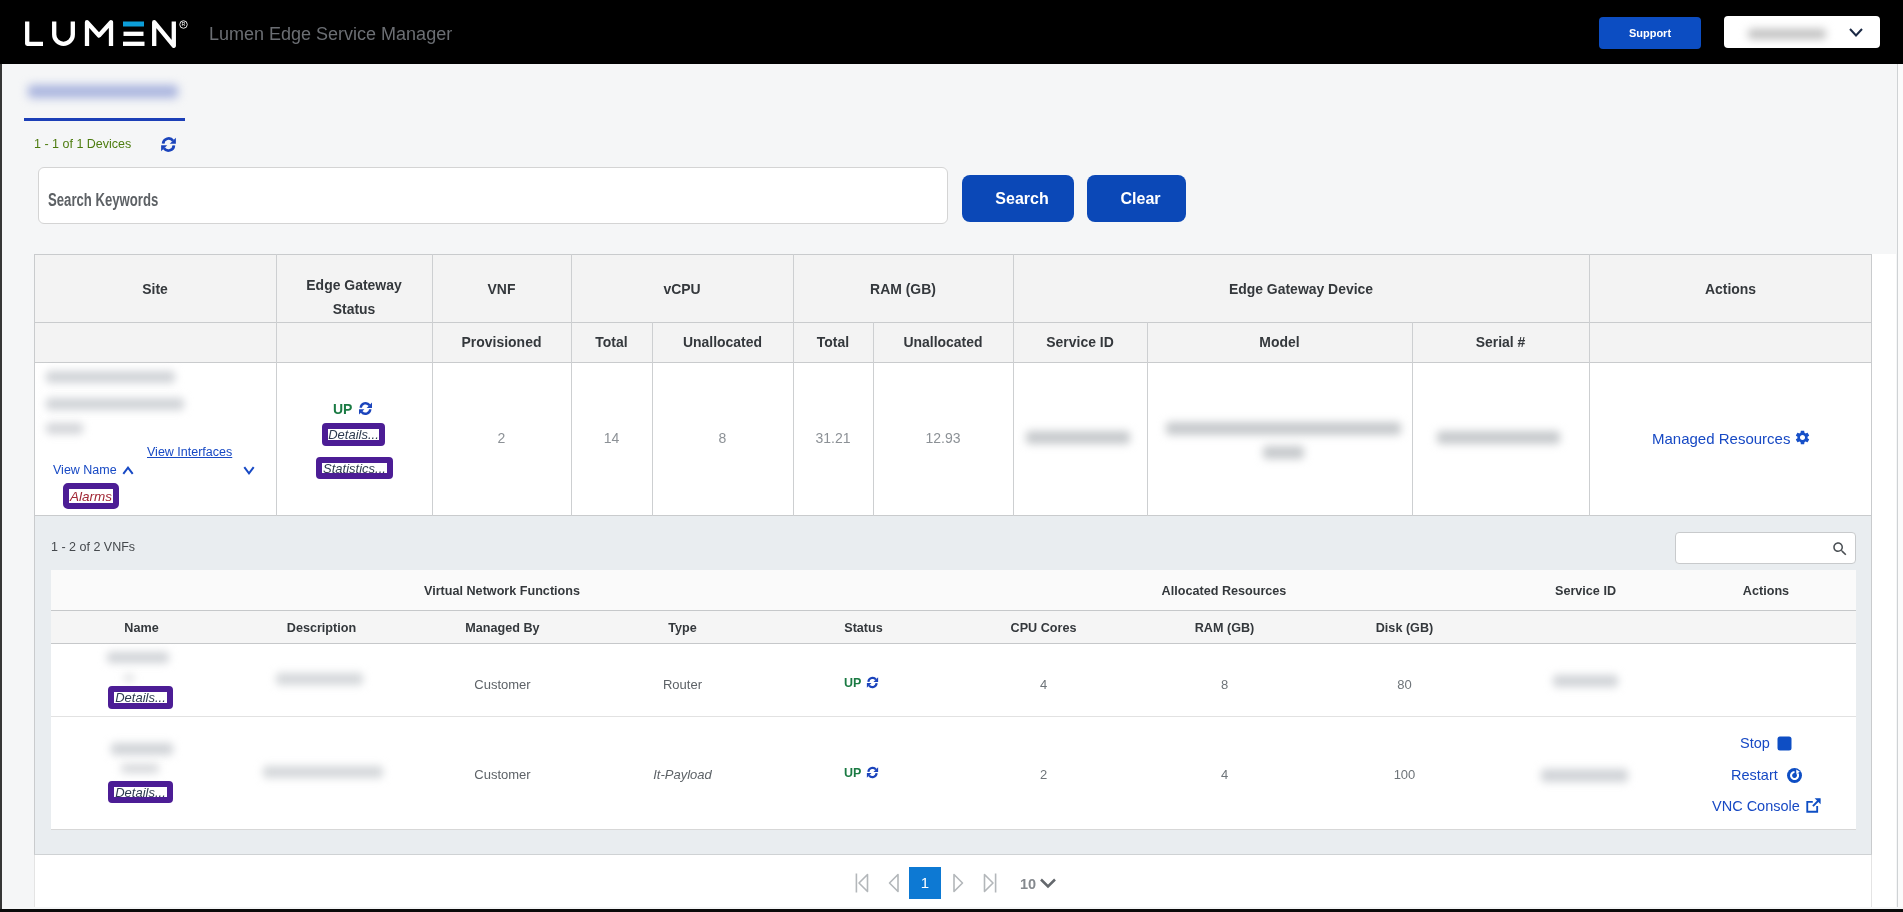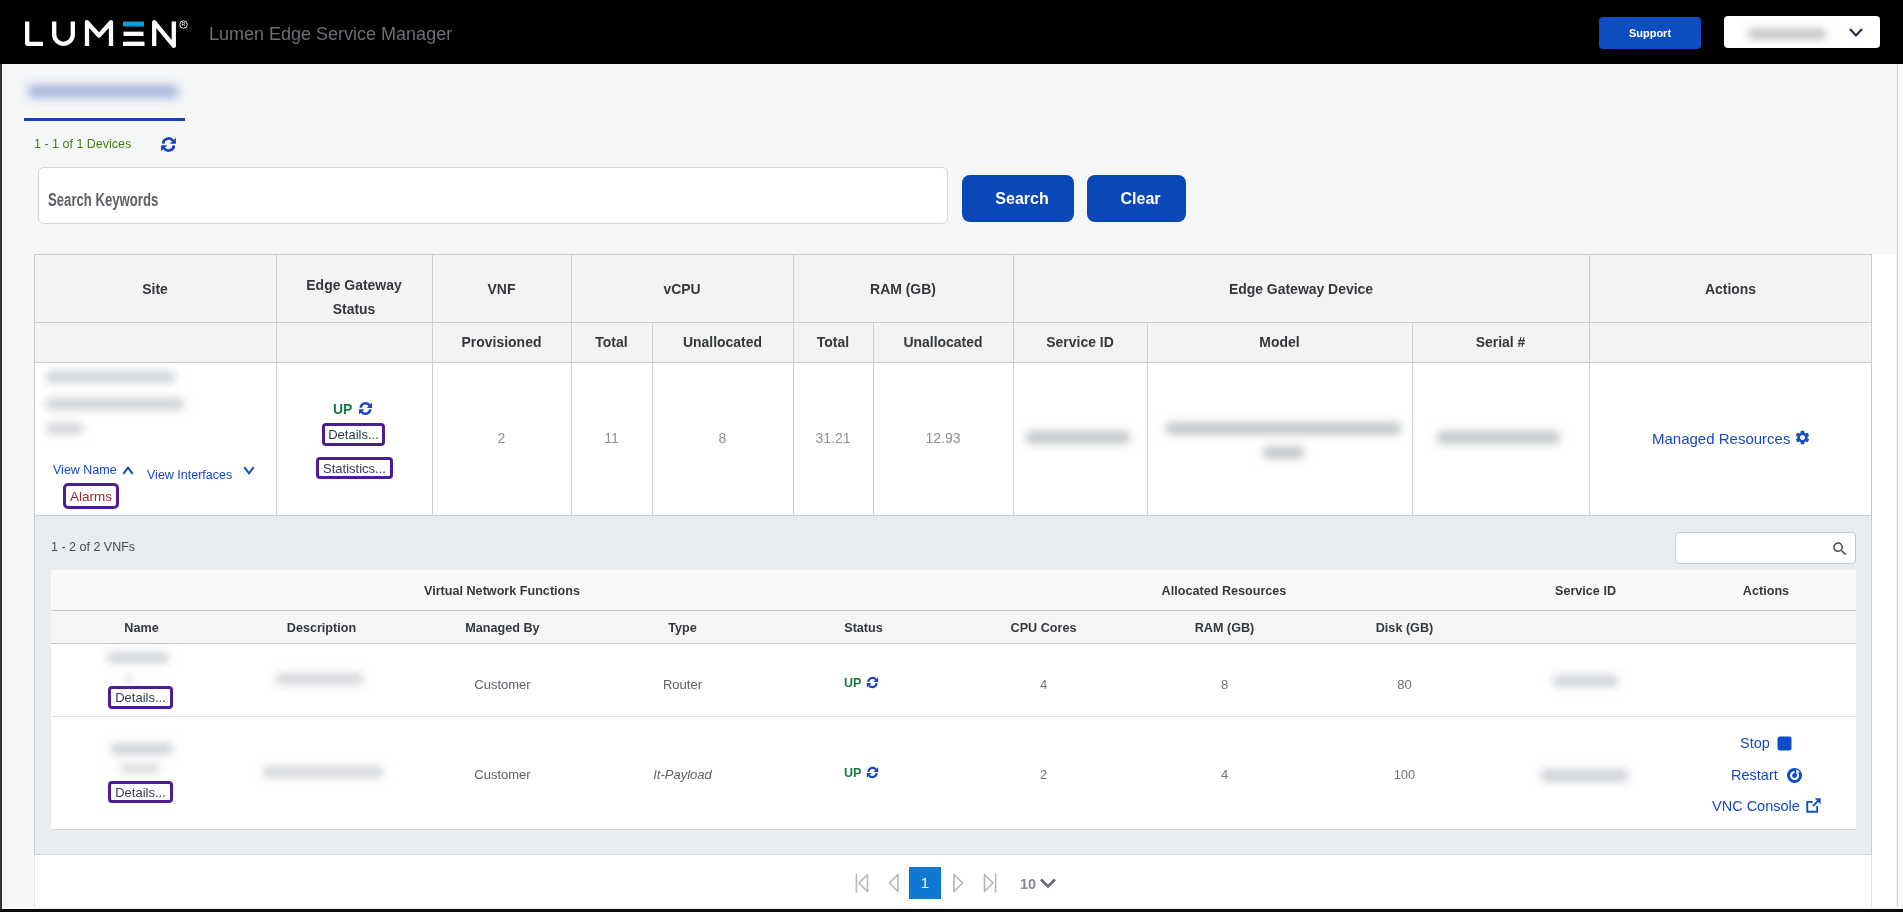--- a/index.html
+++ b/index.html
@@ -29,21 +29,21 @@
   .celllabel { position:absolute; font-weight:bold; font-size:15px; color:#34383c; text-align:center; transform:scaleX(0.93); }
   #tbl { position:absolute; left:34px; top:254px; width:1838px; }
   .hrow1 { position:absolute; left:0; top:0; width:1838px; height:68px; background:#f3f3f3; border:1px solid #c9cbcd; border-bottom:none; }
   .hrow2 { position:absolute; left:0; top:68px; width:1838px; height:40px; background:#f3f3f3; border:1px solid #c9cbcd; border-bottom:none; }
   .drow  { position:absolute; left:0; top:108px; width:1838px; height:154px; background:#fff; border:1px solid #c9cbcd; }
   .gsec  { position:absolute; left:0; top:262px; width:1838px; height:339px; background:#e9edf0; border-left:1px solid #c9cbcd; border-right:1px solid #c9cbcd; border-bottom:1px solid #cfd2d4; }
   .prow  { position:absolute; left:0; top:601px; width:1838px; height:52px; background:#fff; border-left:1px solid #e4e4e4; border-right:1px solid #e4e4e4; }
   .vline { position:absolute; width:1px; background:#cdcfd1; }
 
   
-  .wbtn { position:absolute; background:#fff; border:3px solid #4c1d95; border-radius:4px; color:#2e3c50; font-size:13px; display:flex; align-items:center; justify-content:center; }
+  .wbtn { position:absolute; background:#fff; border:6px solid #4c1d95; border-radius:4px; color:#2e3c50; font-size:13px; display:flex; align-items:center; justify-content:center;font-style:italic; }
 
   .link { color:#1749c4; }
   .num { position:absolute; color:#8c9196; font-size:14px; text-align:center; }
 
   
   #sub { position:absolute; left:16px; top:54px; width:1805px; height:260px; background:#fff; }
   .subghead { position:absolute; left:0; top:0; width:1805px; height:41px; background:#fafafa; border-bottom:1px solid #c6c8ca; }
   .subchead { position:absolute; left:0; top:41px; width:1805px; height:33px; background:#f5f5f5; border-bottom:1px solid #c6c8ca; }
   .subhl { position:absolute; top:0; height:41px; display:flex; align-items:center; justify-content:center; font-weight:bold; font-size:13px; color:#34383c; transform:scaleX(0.97); }
   .subcl { position:absolute; top:41px; height:33px; display:flex; align-items:center; justify-content:center; font-weight:bold; font-size:13px; color:#34383c; transform:scaleX(0.97); }
@@ -142,40 +142,40 @@
   <div class="vline" style="left:1378px;top:68px; height:194px;"></div>
   <div class="vline" style="left:1555px;top:68px; height:194px;"></div>
 
   <div class="blur" style="left:12px; top:117px; width:129px; height:12px; background:#d0d3d7;"></div>
   <div class="blur" style="left:12px; top:144px; width:138px; height:12px; background:#d0d3d7;"></div>
   <div class="blur" style="left:12px; top:169px; width:37px;  height:11px; background:#d2d4d8;"></div>
   <div style="position:absolute; left:19px; top:209px; font-size:12.5px;" class="link">View Name</div>
   <svg style="position:absolute;left:88px;top:212px" width="12" height="9" viewBox="0 0 12 9" fill="none" stroke="#1749c4" stroke-width="2">
       <path d="M1.3 7.8 L6 1.7 L10.7 7.8"></path>
     </svg>
-  <div style="position:absolute; left:113px; top:214px; font-size:12.5px;" class="link">View Interfaces</div>
+  <div style="position:absolute; left:113px; top:191px; font-size:12.5px;text-decoration:underline;" class="link">View Interfaces</div>
   <svg style="position:absolute;left:209px;top:212px" width="12" height="9" viewBox="0 0 12 9" fill="none" stroke="#1749c4" stroke-width="2">
       <path d="M1.3 1.2 L6 7.3 L10.7 1.2"></path>
     </svg>
   <div class="wbtn" style="left:29px; top:229px; width:56px; height:26px; color:#a12634; font-size:13.5px; border-radius:5px;">Alarms</div>
 
   <div style="position:absolute; left:299px; top:147px; font-size:14px; font-weight:bold; color:#1a7a43;">UP</div>
   <svg style="position:absolute;left:324px;top:147px" width="15" height="15" viewBox="0 0 24 24" fill="#1b44bc">
     <g fill="none" stroke="#1b44bc" stroke-width="3.9">
       <path d="M4.4 10.8 A 7.75 7.75 0 0 1 18.4 6.7"></path>
       <path d="M19.6 13.2 A 7.75 7.75 0 0 1 5.6 17.3"></path>
     </g>
     <path d="M22.4 2.4 V11 H13.8 Z" fill="#1b44bc"></path>
     <path d="M1.6 21.6 V13 H10.2 Z" fill="#1b44bc"></path>
   </svg>
   <div class="wbtn" style="left:288px; top:169px; width:63px; height:23px;">Details...</div>
   <div class="wbtn" style="left:282px; top:203px; width:77px; height:22px;">Statistics...</div>
 
   <div class="num" style="left:398px; top:176px; width:139px;">2</div>
-  <div class="num" style="left:537px; top:176px; width:81px;">11</div>
+  <div class="num" style="left:537px; top:176px; width:81px;">14</div>
   <div class="num" style="left:618px; top:176px; width:141px;">8</div>
   <div class="num" style="left:759px; top:176px; width:80px;">31.21</div>
   <div class="num" style="left:839px; top:176px; width:140px;">12.93</div>
 
   <div class="blur" style="left:992px;  top:177px; width:104px; height:13px; background:#c6c9cc;"></div>
   <div class="blur" style="left:1132px; top:168px; width:235px; height:13px; background:#c6c9cc;"></div>
   <div class="blur" style="left:1229px; top:192px; width:41px;  height:13px; background:#c6c9cc;"></div>
   <div class="blur" style="left:1403px; top:177px; width:123px; height:13px; background:#c6c9cc;"></div>
 
   <div style="position:absolute; left:1618px; top:176px; font-size:15px;" class="link">Managed Resources</div>

